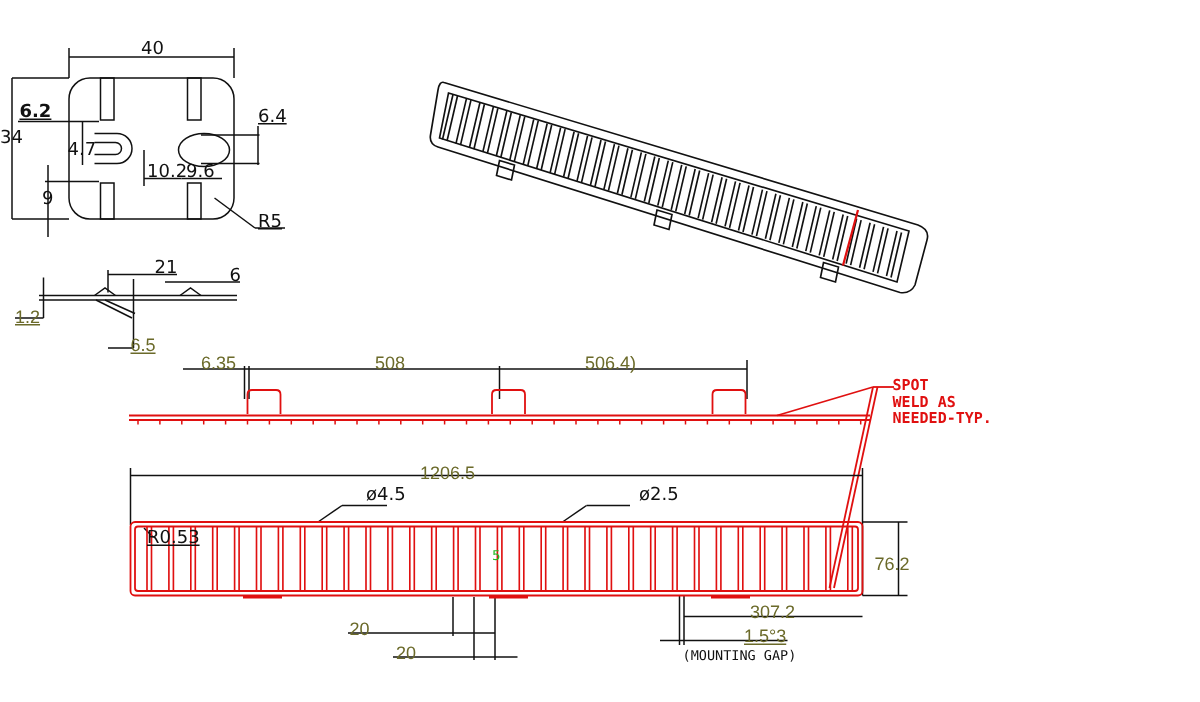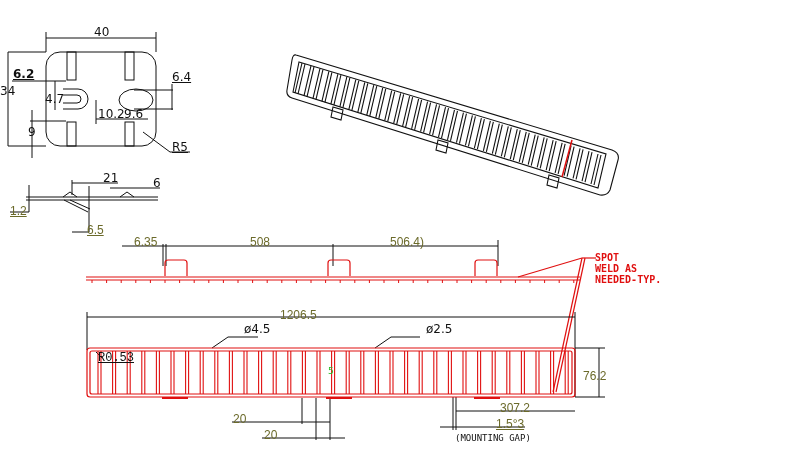--- a/index.html
+++ b/index.html
@@ -323,21 +323,21 @@
 <span class="lbl ky" style="left:390px;top:236px;">506.4)</span>
 <div class="lbl r" style="left:595px;top:252px;">
   <div>SPOT</div>
   <div>WELD AS</div>
   <div>NEEDED-TYP.</div>
 </div>
 
 <span class="lbl ky" style="left:280px;top:309px;">1206.5</span>
 <span class="lbl k" style="left:228px;top:323px;margin-left:16px;">ø4.5</span>
 <span class="lbl k" style="left:390px;top:323px;margin-left:36px;">ø2.5</span>
-<span class="lbl k u" style="left:98px;top:352px;font-family:Liberation Mono, monospace;">R0.53</span>
+<span class="lbl k u" style="left:98px;top:352px;">R0.53</span>
 <span class="lbl" style="left:328px;top:367px;color:#22bb22;font-size:9px;">5</span>
 <span class="lbl ky" style="left:583px;top:370px;">76.2</span>
 <span class="lbl ky" style="left:233px;top:413px;">20</span>
 <span class="lbl ky" style="left:264px;top:429px;">20</span>
 <span class="lbl ky" style="left:500px;top:402px;">307.2</span>
 <span class="lbl ky u" style="left:496px;top:418px;">1.5°3</span>
 <span class="lbl" style="left:455px;top:434px;font-size:9px;color:#111;font-family:'DejaVu Sans Mono',monospace;">(MOUNTING GAP)</span>
 
 </div>
 

